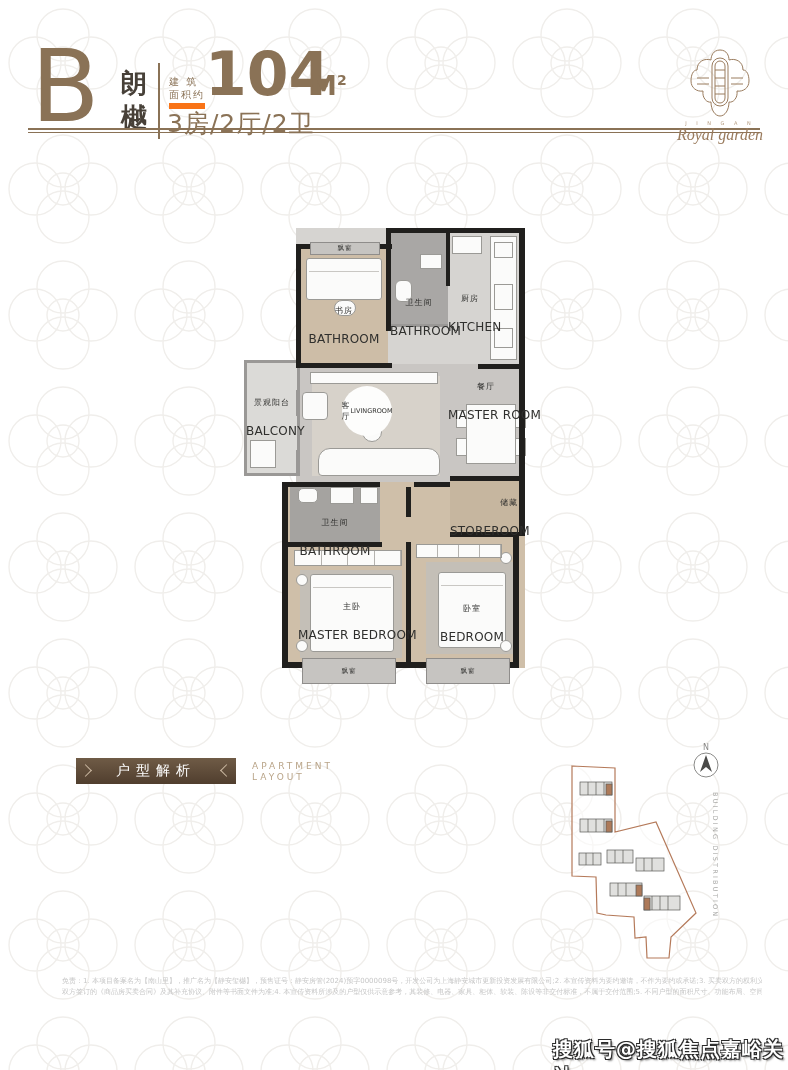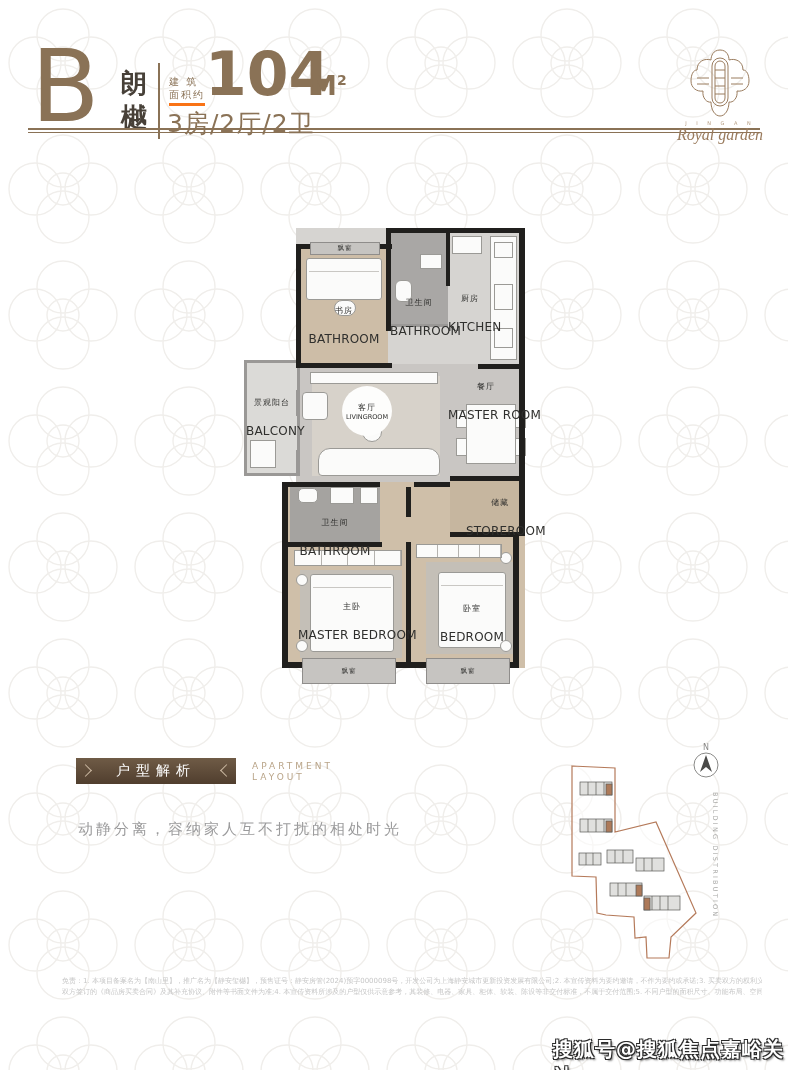--- a/index.html
+++ b/index.html
@@ -3,21 +3,21 @@
 <meta charset="utf-8">
 <style>
   html,body{margin:0;padding:0;background:#fff;}
   #page{position:relative;width:788px;height:1070px;margin:0 auto;background:#ffffff;overflow:hidden;
         font-family:"DejaVu Sans","Liberation Sans",sans-serif;}
   
   .unit-letter{position:absolute;left:31px;top:46px;font-size:100px;line-height:.82;color:#8a7256;font-weight:500;}
   .unit-name{position:absolute;left:119px;top:66px;width:30px;font-size:26px;line-height:34px;color:#474038;text-align:center;font-weight:600;}
   .hdr-vline{position:absolute;left:158px;top:63px;width:2px;height:76px;background:#8a7256;}
   .area-prefix{position:absolute;left:169px;top:75px;color:#8a7256;font-size:10px;line-height:13px;letter-spacing:2px;
-               border-bottom:3px solid #f97316;padding-bottom:2px;}
+               border-bottom:6px solid #f97316;padding-bottom:2px;}
   .area-value{position:absolute;left:205px;top:44px;color:#8a7256;font-size:60px;font-weight:bold;line-height:1;}
   .area-unit{position:absolute;left:310px;top:70px;color:#8a7256;font-size:27px;font-weight:600;}
   .area-unit sup{font-size:14px;}
   .room-config{position:absolute;left:167px;top:107px;color:#8a7256;font-size:25px;letter-spacing:1px;}
   .hdr-rule{position:absolute;left:28px;top:128px;width:732px;height:2px;border-top:2px solid #8a7256;border-bottom:1px solid #8a7256;}
   
   .logo-wrap{position:absolute;left:645px;top:48px;width:150px;text-align:center;}
   .logo-mark{display:block;margin:0 auto;}
   .logo-small{display:block;font-size:5px;letter-spacing:4px;color:#b49b80;margin-top:2px;}
   .logo-script{display:block;font-family:"Liberation Serif","DejaVu Serif",serif;font-style:italic;font-size:16px;color:#997a5c;margin-top:0;}
@@ -27,21 +27,21 @@
   .wall{position:absolute;background:#201f1d;z-index:5;}
   .gwall{position:absolute;background:#9a9896;z-index:4;}
   .furn{position:absolute;background:#fbfbfa;border:1px solid #9b9a96;box-sizing:border-box;z-index:3;}
   .rug{position:absolute;z-index:2;}
   .room-label{position:absolute;text-align:center;color:#2f2f2d;z-index:6;}
   .room-label .zh{display:block;font-size:8px;letter-spacing:1px;line-height:9px;}
   .room-label .en{display:block;font-size:12px;letter-spacing:.2px;line-height:9px;white-space:nowrap;margin-top:20px;}
   .bay{position:absolute;background:#c6c4c1;border:1px solid #8f8d8b;box-sizing:border-box;z-index:6;
        display:flex;align-items:center;justify-content:center;font-size:6.5px;color:#3a3a38;letter-spacing:1px;}
   .circle-label{position:absolute;width:50px;height:50px;border-radius:50%;background:#fdfdfc;z-index:6;
-       display:flex;flex-direction:column;align-items:center;justify-content:center;color:#2f2f2d;}
+       display:flex;flex-direction:row;align-items:center;justify-content:center;color:#2f2f2d;}
   .circle-label .zh{font-size:8px;letter-spacing:1px;}
   .circle-label .en{font-size:6.5px;}
   .bedline{position:absolute;height:1px;background:#c9c7c3;left:2px;right:2px;top:12px;}
   .wr-lines{position:absolute;z-index:4;display:flex;}
   .wr-lines i{flex:1;border-right:1px solid #b5b3af;}
   
   .ribbon{position:absolute;left:76px;top:758px;width:160px;height:26px;background:linear-gradient(180deg,#6f5b46,#503e2e);
           color:#fff;display:flex;align-items:center;justify-content:center;font-size:14px;letter-spacing:6px;z-index:2;}
   .chev{position:absolute;top:8px;width:8px;height:8px;border-top:1.6px solid #cdbba4;border-right:1.6px solid #cdbba4;}
   .chev.left{left:5px;transform:rotate(45deg);}
@@ -237,21 +237,21 @@
           <span class="en">BALCONY</span>
         </div>
       <div class="circle-label" style="left:104px;top:160px;">
         <span class="zh">客厅</span>
           <span class="en">LIVINGROOM</span>
         </div>
       <div class="room-label" style="left:210px;top:156px;width:76px;">
         <span class="zh">餐厅</span>
           <span class="en">MASTER ROOM</span>
         </div>
-      <div class="room-label" style="left:228px;top:272px;width:68px;">
+      <div class="room-label" style="left:212px;top:272px;width:68px;text-align:right;">
         <span class="zh">储藏</span>
           <span class="en">STOREROOM</span>
         </div>
       <div class="room-label" style="left:54px;top:292px;width:86px;">
         <span class="zh">卫生间</span>
           <span class="en">BATHROOM</span>
         </div>
       <div class="room-label" style="left:60px;top:376px;width:108px;">
         <span class="zh">主卧</span>
           <span class="en">MASTER BEDROOM</span>
@@ -265,21 +265,20 @@
     <div class="ribbon">
       <span class="chev left"></span>
       <span>户型解析</span>
       <span class="chev right"></span>
     </div>
     <div class="ribbon-sub">
       <div>APARTMENT</div>
       <div>LAYOUT</div>
     </div>
     <div class="para">
-      <div>动静分离，容纳家人互不打扰的相处时光</div>
     </div>
 
     <svg id="siteplan" width="232" height="232" viewBox="0 0 232 232">
 
       <path d="M16,26 L59,28 L59,92 L100,82 L140,173 L115,197 L113,218 L91,218 L90,197 L79,198 L78,177 L50,175 L41,173 L40,137 L16,136 Z" fill="#ffffff" fill-opacity="0.55" stroke="#b57a5a" stroke-width="1.2"></path>
 
       <g stroke="#5a5a58" stroke-width="0.7">
         <g>
             <rect x="24" y="42" width="32" height="13" fill="#e0e0de"></rect>
             <line x1="32" y1="42" x2="32" y2="55"></line>

